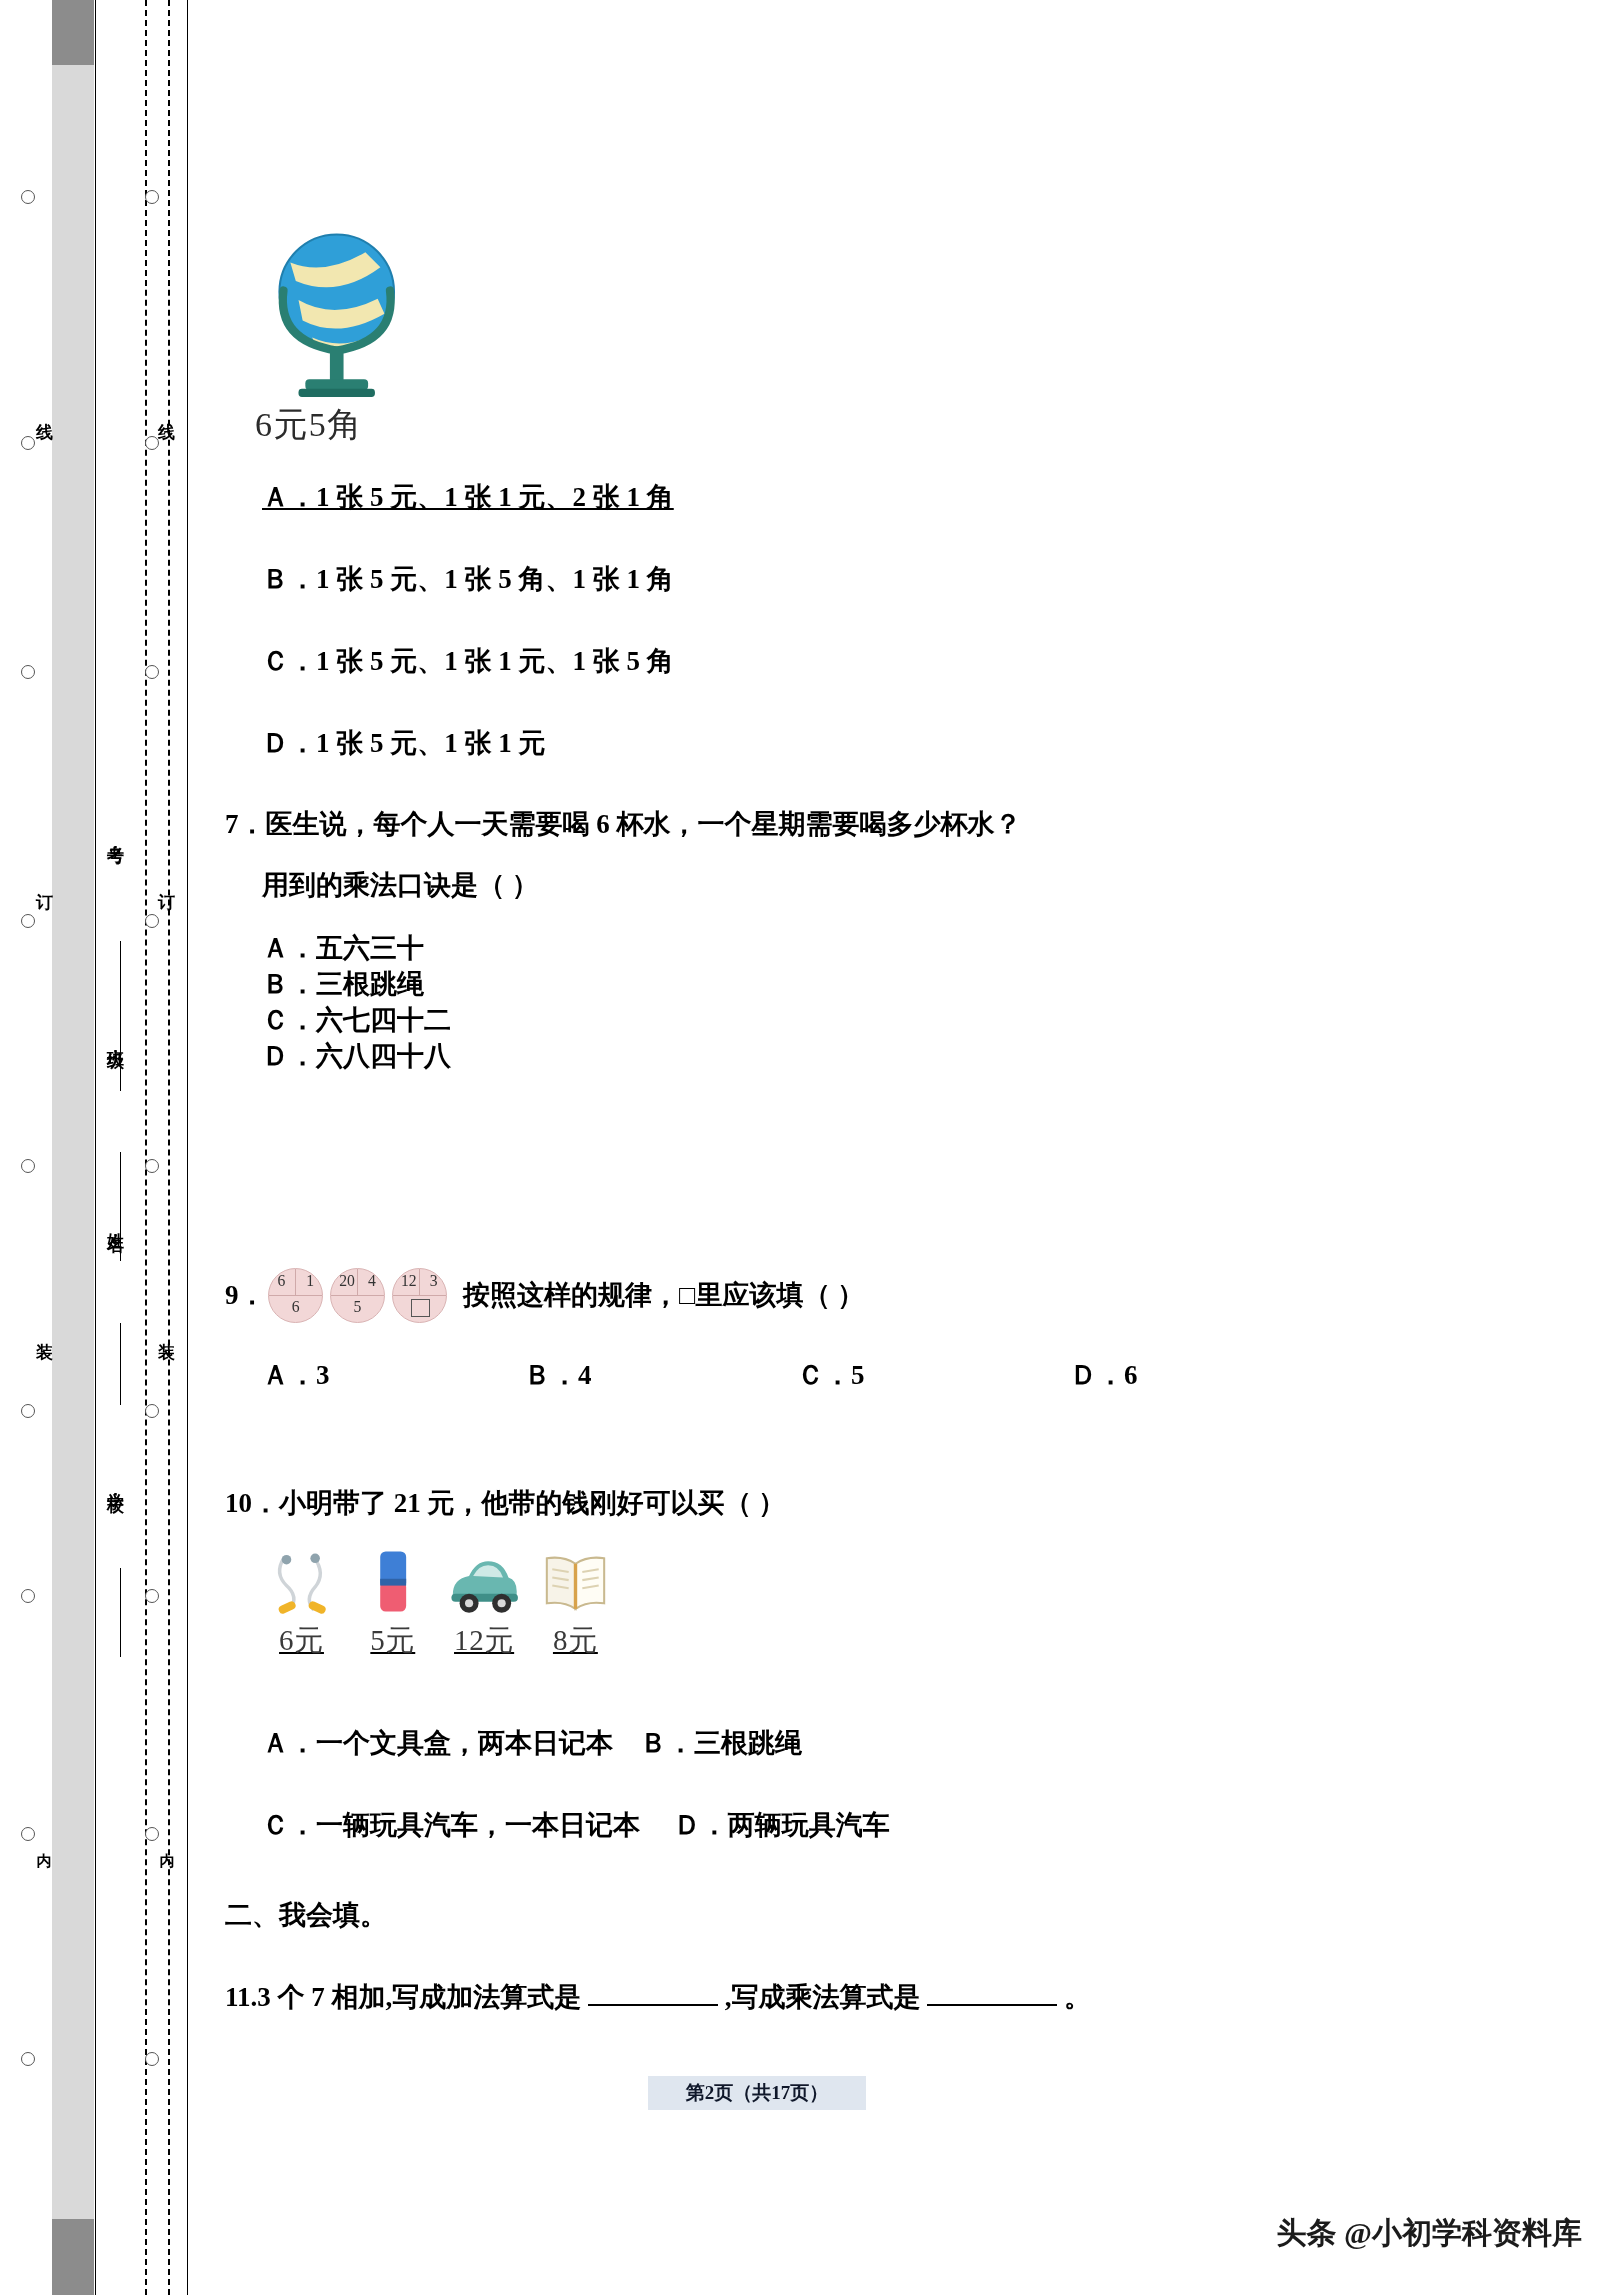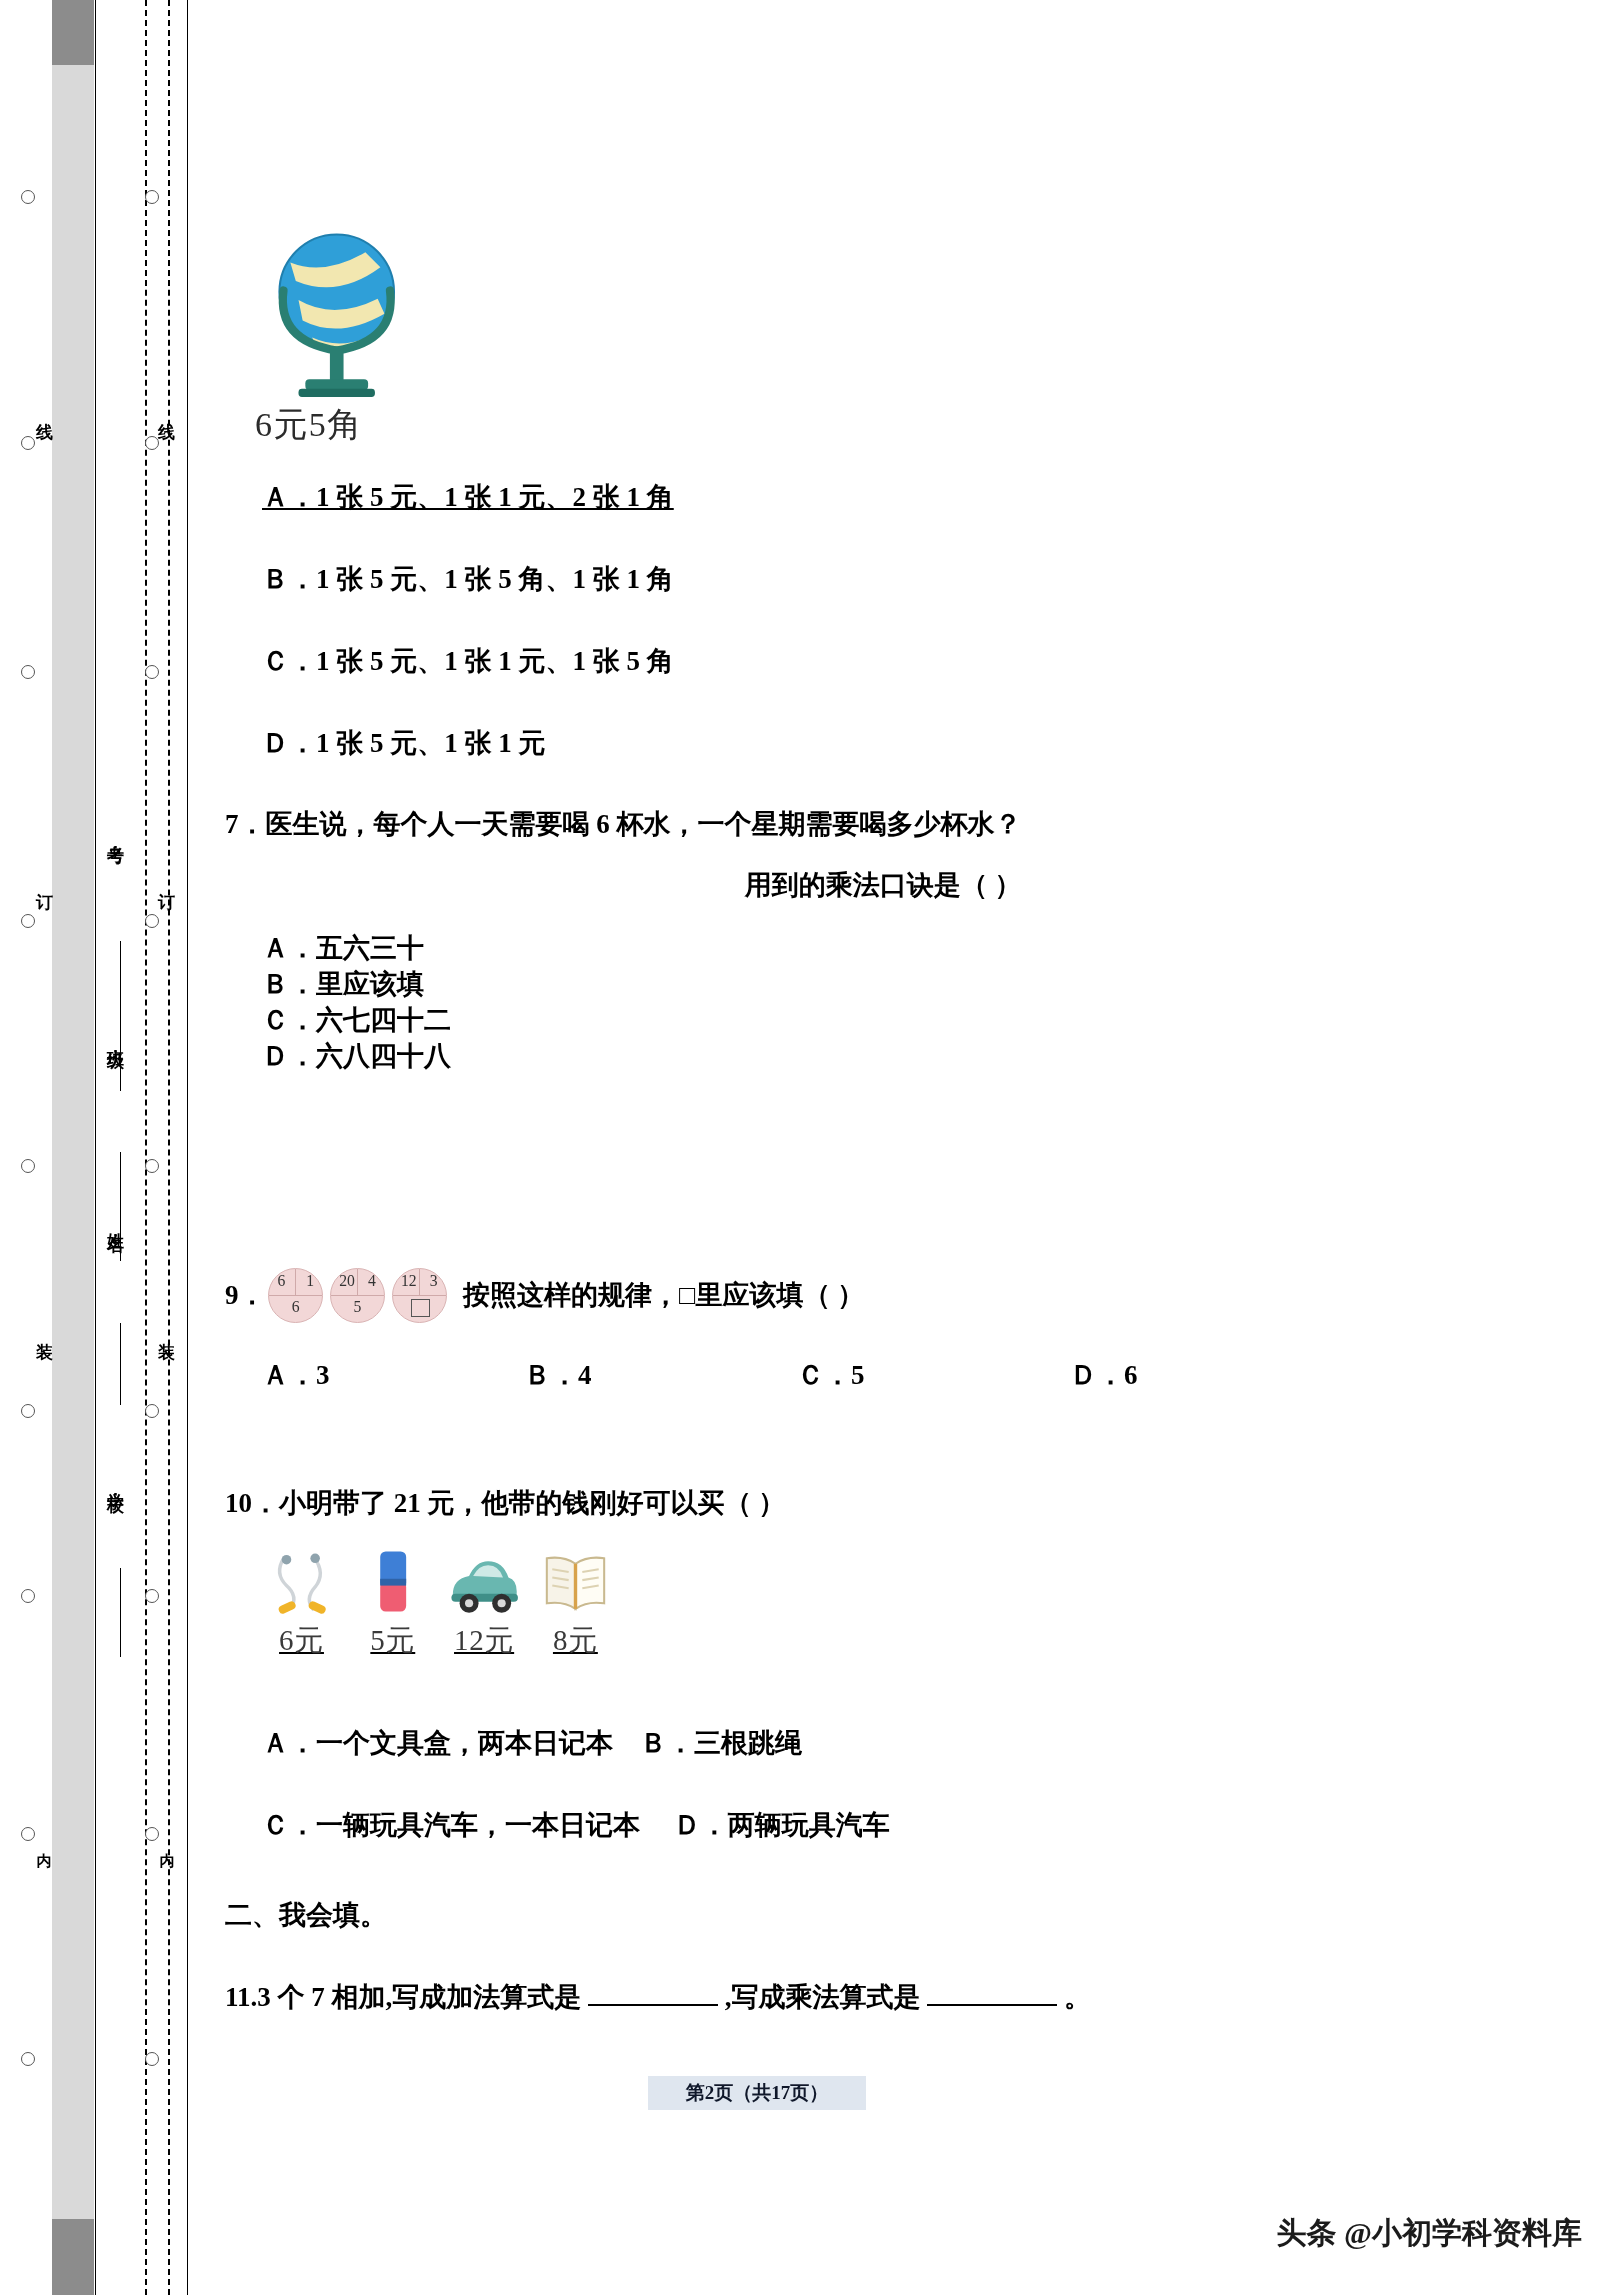--- a/index.html
+++ b/index.html
@@ -106,21 +106,21 @@
   .q-block { position: absolute; }
 
   .qtext {
     font-family: "Liberation Serif", serif;
     font-weight: 700;
     font-size: 27px;
     line-height: 1.5;
     color: #000;
     white-space: nowrap;
   }
-  .qtext.indent { padding-left: 37px; text-align: right; }
+  .qtext.indent { padding-left: 37px; }
 
   .opt-row {
     display: flex;
     font-family: "Liberation Serif", serif;
     font-weight: 700;
     font-size: 27px;
     white-space: nowrap;
   }
 
   .opt-line {
@@ -327,21 +327,21 @@
     </div>
     <div class="q-block" style="left:37px; top:723px;">
       <div class="qtext">Ｄ．1 张 5 元、1 张 1 元</div>
     </div>
 
     <div class="q-block" style="left:0; top:804px;">
       <div class="qtext">7．医生说，每个人一天需要喝 6 杯水，一个星期需要喝多少杯水？</div>
       <div class="qtext indent" style="margin-top:20.5px;">用到的乘法口诀是（        ）</div>
       <div class="opt-row" style="margin-top:24.5px; padding-left:37px;flex-direction:column;">
         <span style="width:198px;">Ａ．五六三十</span>
-        <span style="width:239px;">Ｂ．里应该填</span>
+        <span style="width:239px;">Ｂ．三根跳绳</span>
         <span style="width:239px;">Ｃ．六七四十二</span>
         <span>Ｄ．六八四十八</span>
       </div>
     </div>
 
 
     <div class="q-block" style="left:0; top:1268px;">
       <div style="display:flex; align-items:center;">
         <span class="qtext" style="margin-right:2.7px;">9．</span>
 

